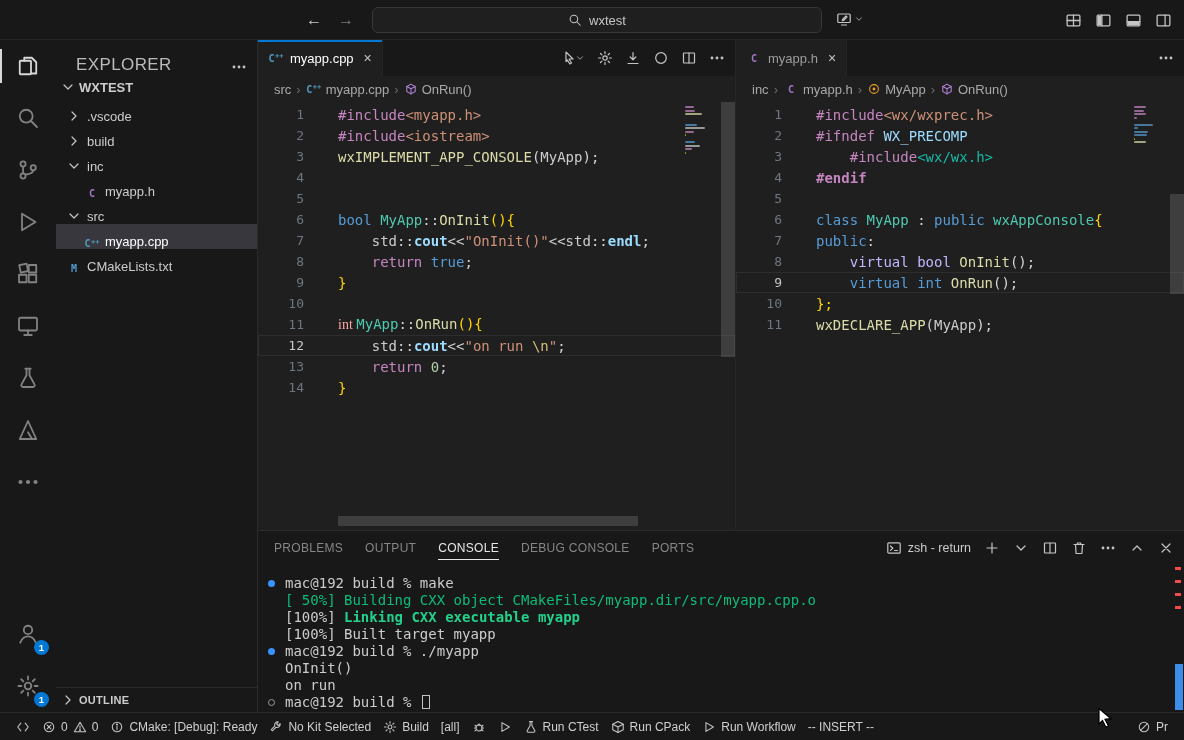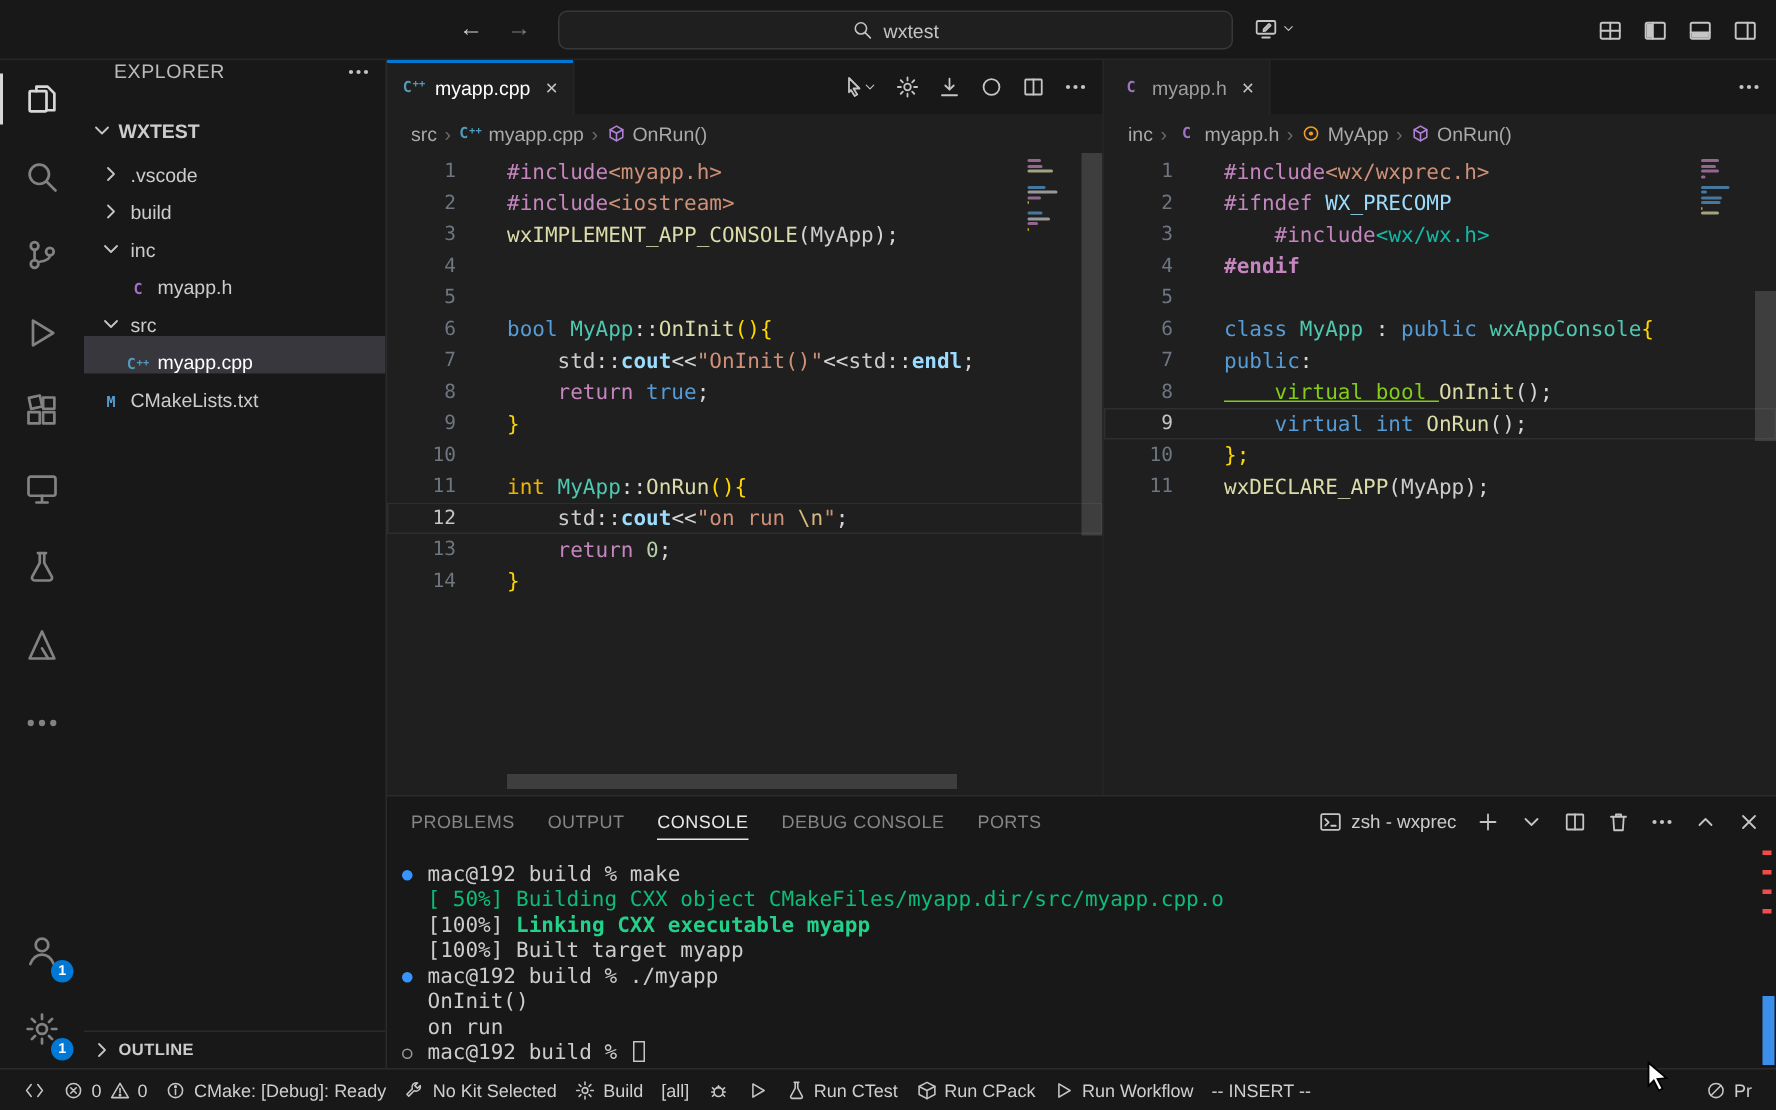--- a/index.html
+++ b/index.html
@@ -22,21 +22,21 @@
 .main{flex:1;display:flex;min-height:0}
 .activitybar{width:56px;flex:0 0 56px;display:flex;flex-direction:column;background:#181818}
 .ab-item{position:relative;width:56px;height:52px;display:flex;align-items:center;justify-content:center;color:#828282}
 .ab-item .ic{width:24px;height:24px;color:inherit}
 .ab-item.active{color:#d7d7d7}
 .ab-item.active::before{content:"";position:absolute;left:0;top:9px;bottom:9px;width:2px;background:#d7d7d7}
 .ab-bottom{margin-top:auto}
 .badge{position:absolute;right:7px;bottom:5px;min-width:15px;height:15px;border-radius:50%;background:#0078d4;color:#fff;font-size:9.5px;display:flex;align-items:center;justify-content:center;font-weight:700}
 
 .sidebar{width:202px;flex:0 0 202px;background:#181818;border-right:1px solid #2b2b2b;display:flex;flex-direction:column;font-size:13px;overflow:hidden}
-.sb-header{height:35px;flex:0 0 35px;display:flex;align-items:flex-start;padding:0 10px 0 20px;color:#bbb;font-size:13px;letter-spacing:.4px}
+.sb-header{height:35px;flex:0 0 35px;display:flex;align-items:flex-end;padding:0 10px 0 20px;color:#bbb;font-size:17px;letter-spacing:.4px}
 .sb-header .ic{margin-left:auto}
 .sb-root{height:24px;display:flex;align-items:center;padding-left:4px;font-weight:700;color:#ccc;gap:3px}
 .trow{height:25px;display:flex;align-items:flex-end;gap:5px;color:#ccc;white-space:nowrap}
 .trow.sel{background:#37373d;color:#fff}
 .trow .ic{width:16px;height:16px}
 .sb-sections{margin-top:auto}
 .sb-section{height:25px;display:flex;align-items:center;gap:3px;border-top:1px solid #2b2b2b;padding-left:4px;font-weight:700;font-size:11px;letter-spacing:.3px;color:#ccc}
 .ficon{width:16px;display:inline-flex;align-items:center;justify-content:center;font:700 10px "DejaVu Sans Mono",monospace;flex:0 0 16px}
 .ficon i{font-style:normal;font-size:7px;margin-left:.5px;transform:translateY(-2px)}
 .ficon.cpp{color:#519aba}.ficon.h{color:#a074c4}.ficon.cmake{color:#559dd1}
@@ -426,21 +426,21 @@
               <div class="cline"><span class="lnum">1</span><span class="ltext"><span style="color: rgb(197, 134, 192);">#include</span><span style="color: rgb(206, 145, 120);">&lt;myapp.h&gt;</span></span></div>
               <div class="cline"><span class="lnum">2</span><span class="ltext"><span style="color: rgb(197, 134, 192);">#include</span><span style="color: rgb(206, 145, 120);">&lt;iostream&gt;</span></span></div>
               <div class="cline"><span class="lnum">3</span><span class="ltext"><span style="color: rgb(220, 220, 170);">wxIMPLEMENT_APP_CONSOLE</span><span style="color: rgb(212, 212, 212);">(</span><span style="color: rgb(204, 204, 204);">MyApp</span><span style="color: rgb(212, 212, 212);">);</span></span></div>
               <div class="cline"><span class="lnum">4</span><span class="ltext"></span></div>
               <div class="cline"><span class="lnum">5</span><span class="ltext"></span></div>
               <div class="cline"><span class="lnum">6</span><span class="ltext"><span style="color: rgb(86, 156, 214);">bool </span><span style="color: rgb(78, 201, 176);">M​yApp</span><span style="color: rgb(212, 212, 212);">::</span><span style="color: rgb(220, 220, 170);">OnInit</span><span style="color: rgb(255, 215, 0);">(){</span></span></div>
               <div class="cline"><span class="lnum">7</span><span class="ltext"><span style="color: rgb(204, 204, 204);">    std</span><span style="color: rgb(212, 212, 212);">::</span><span style="color: rgb(156, 220, 254); font-weight: bold;">cout</span><span style="color: rgb(212, 212, 212);">&lt;&lt;</span><span style="color: rgb(206, 145, 120);">"OnInit()"</span><span style="color: rgb(212, 212, 212);">&lt;&lt;</span><span style="color: rgb(204, 204, 204);">std</span><span style="color: rgb(212, 212, 212);">::</span><span style="color: rgb(156, 220, 254); font-weight: bold;">endl</span><span style="color: rgb(212, 212, 212);">;</span></span></div>
               <div class="cline"><span class="lnum">8</span><span class="ltext"><span style="color: rgb(197, 134, 192);">    return </span><span style="color: rgb(86, 156, 214);">true</span><span style="color: rgb(212, 212, 212);">;</span></span></div>
               <div class="cline"><span class="lnum">9</span><span class="ltext"><span style="color: rgb(255, 215, 0);">}</span></span></div>
               <div class="cline"><span class="lnum">10</span><span class="ltext"></span></div>
-              <div class="cline"><span class="lnum">11</span><span class="ltext"><span style="color: #eab308;">int </span><span style="color: rgb(78, 201, 176);">MyApp</span><span style="color: rgb(212, 212, 212);">::</span><span style="color: rgb(220, 220, 170);">OnRun</span><span style="color: rgb(255, 215, 0);">(){</span></span></div>
+              <div class="cline"><span class="lnum">11</span><span class="ltext"><span style="color: #fca5a5; font-family: Liberation Serif, serif;">int </span><span style="color: rgb(78, 201, 176);">MyApp</span><span style="color: rgb(212, 212, 212);">::</span><span style="color: rgb(220, 220, 170);">OnRun</span><span style="color: rgb(255, 215, 0);">(){</span></span></div>
               <div class="cline cur"><span class="lnum">12</span><span class="ltext"><span style="color: rgb(204, 204, 204);">    std</span><span style="color: rgb(212, 212, 212);">::</span><span style="color: rgb(156, 220, 254); font-weight: bold;">cout</span><span style="color: rgb(212, 212, 212);">&lt;&lt;</span><span style="color: rgb(206, 145, 120);">"on run </span><span style="color: rgb(215, 186, 125);">\n</span><span style="color: rgb(206, 145, 120);">"</span><span style="color: rgb(212, 212, 212);">;</span></span></div>
               <div class="cline"><span class="lnum">13</span><span class="ltext"><span style="color: rgb(197, 134, 192);">    return </span><span style="color: rgb(181, 206, 168);">0</span><span style="color: rgb(212, 212, 212);">;</span></span></div>
               <div class="cline"><span class="lnum">14</span><span class="ltext"><span style="color: rgb(255, 215, 0);">}</span></span></div>
               <div class="minimap">
                 <div class="mmline" style="width: 9.35px; background: rgb(197, 134, 192);"></div>
                 <div class="mmline" style="width: 9.9px; background: rgb(197, 134, 192);"></div>
                 <div class="mmline" style="width: 17.05px; background: rgb(220, 220, 170);"></div>
                 <div class="mmline" style="width: 0px; background: transparent;"></div>
                 <div class="mmline" style="width: 0px; background: transparent;"></div>
                 <div class="mmline" style="width: 12.1px; background: rgb(86, 156, 214);"></div>
@@ -508,21 +508,21 @@
               </span>
             </div>
             <div class="codearea">
               <div class="cline"><span class="lnum">1</span><span class="ltext"><span style="color: rgb(197, 134, 192);">#include</span><span style="color: rgb(206, 145, 120);">&lt;wx/wxprec.h&gt;</span></span></div>
               <div class="cline"><span class="lnum">2</span><span class="ltext"><span style="color: rgb(197, 134, 192);">#ifndef </span><span style="color: rgb(156, 220, 254);">WX_PRECOMP</span></span></div>
               <div class="cline"><span class="lnum">3</span><span class="ltext"><span style="color: rgb(197, 134, 192);">    #include</span><span style="color: #14b8a6;">&lt;wx/wx.h&gt;</span></span></div>
               <div class="cline"><span class="lnum">4</span><span class="ltext"><span style="color: rgb(197, 134, 192); font-weight: bold;">#endif</span></span></div>
               <div class="cline"><span class="lnum">5</span><span class="ltext"></span></div>
               <div class="cline"><span class="lnum">6</span><span class="ltext"><span style="color: rgb(86, 156, 214);">class </span><span style="color: rgb(78, 201, 176);">MyApp</span><span style="color: rgb(212, 212, 212);"> : </span><span style="color: rgb(86, 156, 214);">public </span><span style="color: rgb(78, 201, 176);">wxAppConsole</span><span style="color: rgb(255, 215, 0);">{</span></span></div>
               <div class="cline"><span class="lnum">7</span><span class="ltext"><span style="color: rgb(86, 156, 214);">public</span><span style="color: rgb(212, 212, 212);">:</span></span></div>
-              <div class="cline"><span class="lnum">8</span><span class="ltext"><span style="color: #84cc16; text-decoration: underline;">    virtual bool </span><span style="color: rgb(220, 220, 170);">OnInit</span><span style="color: rgb(212, 212, 212);">();</span></span></div>
+              <div class="cline"><span class="lnum">8</span><span class="ltext"><span style="color: #c4b5fd;">    virtual bool </span><span style="color: rgb(220, 220, 170);">OnInit</span><span style="color: rgb(212, 212, 212);">();</span></span></div>
               <div class="cline cur"><span class="lnum">9</span><span class="ltext"><span style="color: rgb(86, 156, 214); margin-top: 17px;">    virtual int </span><span style="color: rgb(220, 220, 170);">OnRun</span><span style="color: rgb(212, 212, 212);">();</span></span></div>
               <div class="cline"><span class="lnum">10</span><span class="ltext"><span style="color: rgb(255, 215, 0);">};</span></span></div>
               <div class="cline"><span class="lnum">11</span><span class="ltext"><span style="color: rgb(220, 220, 170);">wxDECLARE_APP</span><span style="color: rgb(212, 212, 212);">(</span><span style="color: rgb(204, 204, 204);">MyApp</span><span style="color: rgb(212, 212, 212);">);</span></span></div>
               <div class="minimap">
                 <div class="mmline" style="width: 11.55px; background: rgb(197, 134, 192);"></div>
                 <div class="mmline" style="width: 9.9px; background: rgb(197, 134, 192);"></div>
                 <div class="mmline" style="width: 11.55px; background: rgb(197, 134, 192);"></div>
                 <div class="mmline" style="width: 3.3px; background: rgb(197, 134, 192);"></div>
                 <div class="mmline" style="width: 0px; background: transparent;"></div>
                 <div class="mmline" style="width: 18.7px; background: rgb(86, 156, 214);"></div>
@@ -547,21 +547,21 @@
               <div class="ptab">PORTS</div>
             </div>
           <div class="panel-actions" id="panel-actions">
               <div class="term-chip">
                 <span class="ic">
                   <svg viewBox="0 0 16 16" fill="none" stroke="currentColor" stroke-width="1.2" stroke-linecap="round" stroke-linejoin="round">
                     <rect x="1.8" y="2.8" width="12.4" height="10.4" rx="1"></rect>
                     <path d="M4.5 6l2.3 2.2L4.5 10.4M8.5 10.5h3"></path>
                   </svg>
                 </span>
-                <span>zsh - wxprec</span>
+                <span>zsh - return</span>
               </div>
               <span class="ed-act">
                 <span class="ic">
                   <svg viewBox="0 0 16 16" fill="none" stroke="currentColor" stroke-width="1.2" stroke-linecap="round" stroke-linejoin="round">
                     <path d="M8 3v10M3 8h10"></path>
                   </svg>
                 </span>
               </span>
               <span class="ed-act">
                 <span class="ic">

